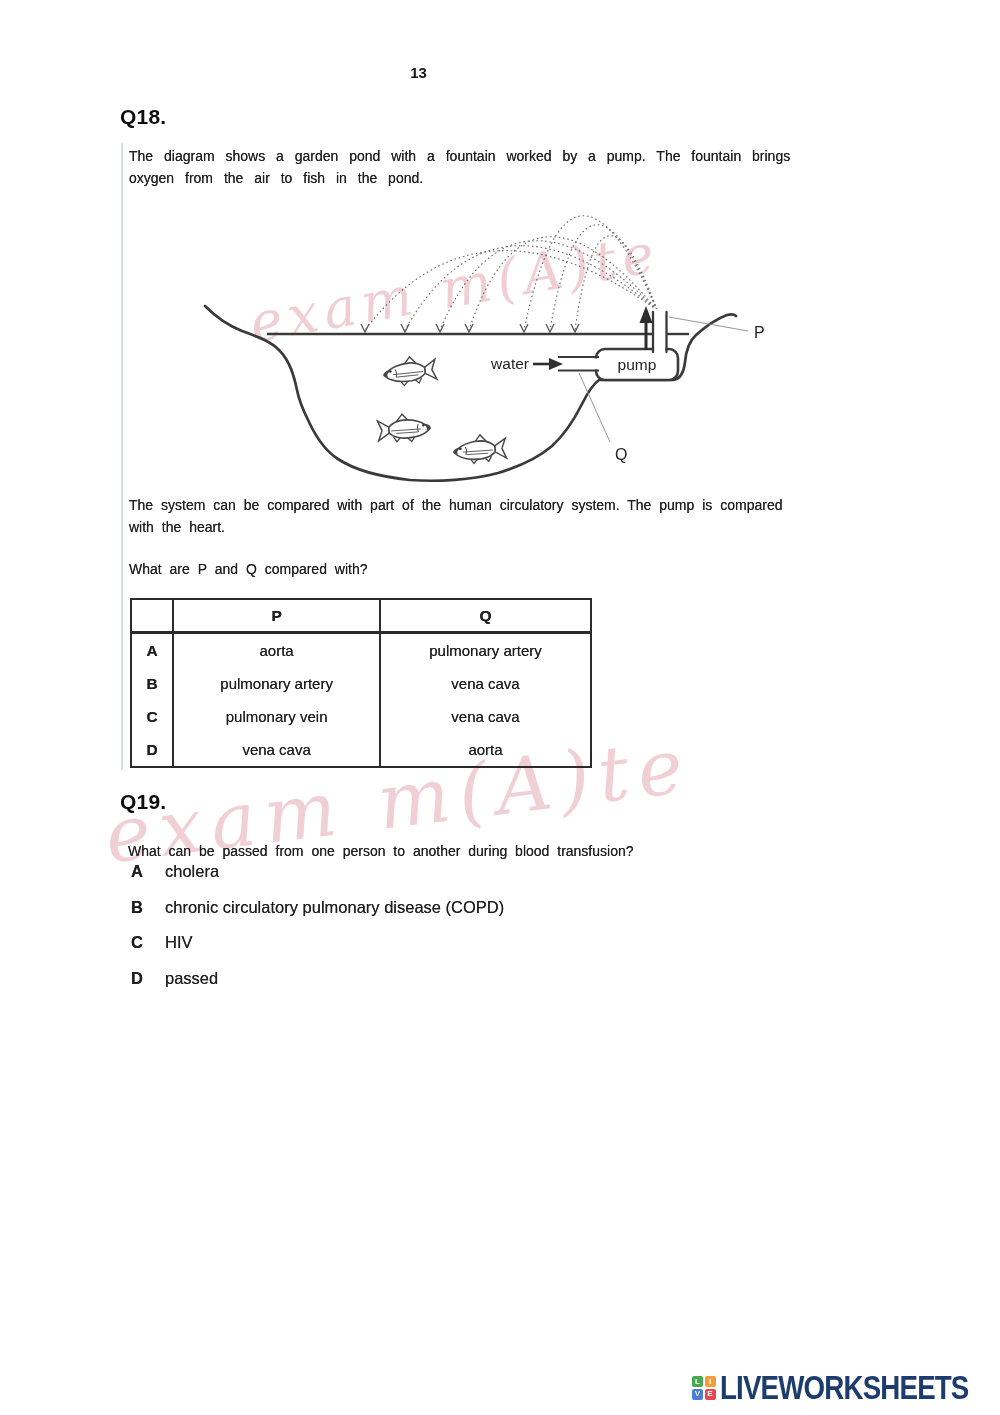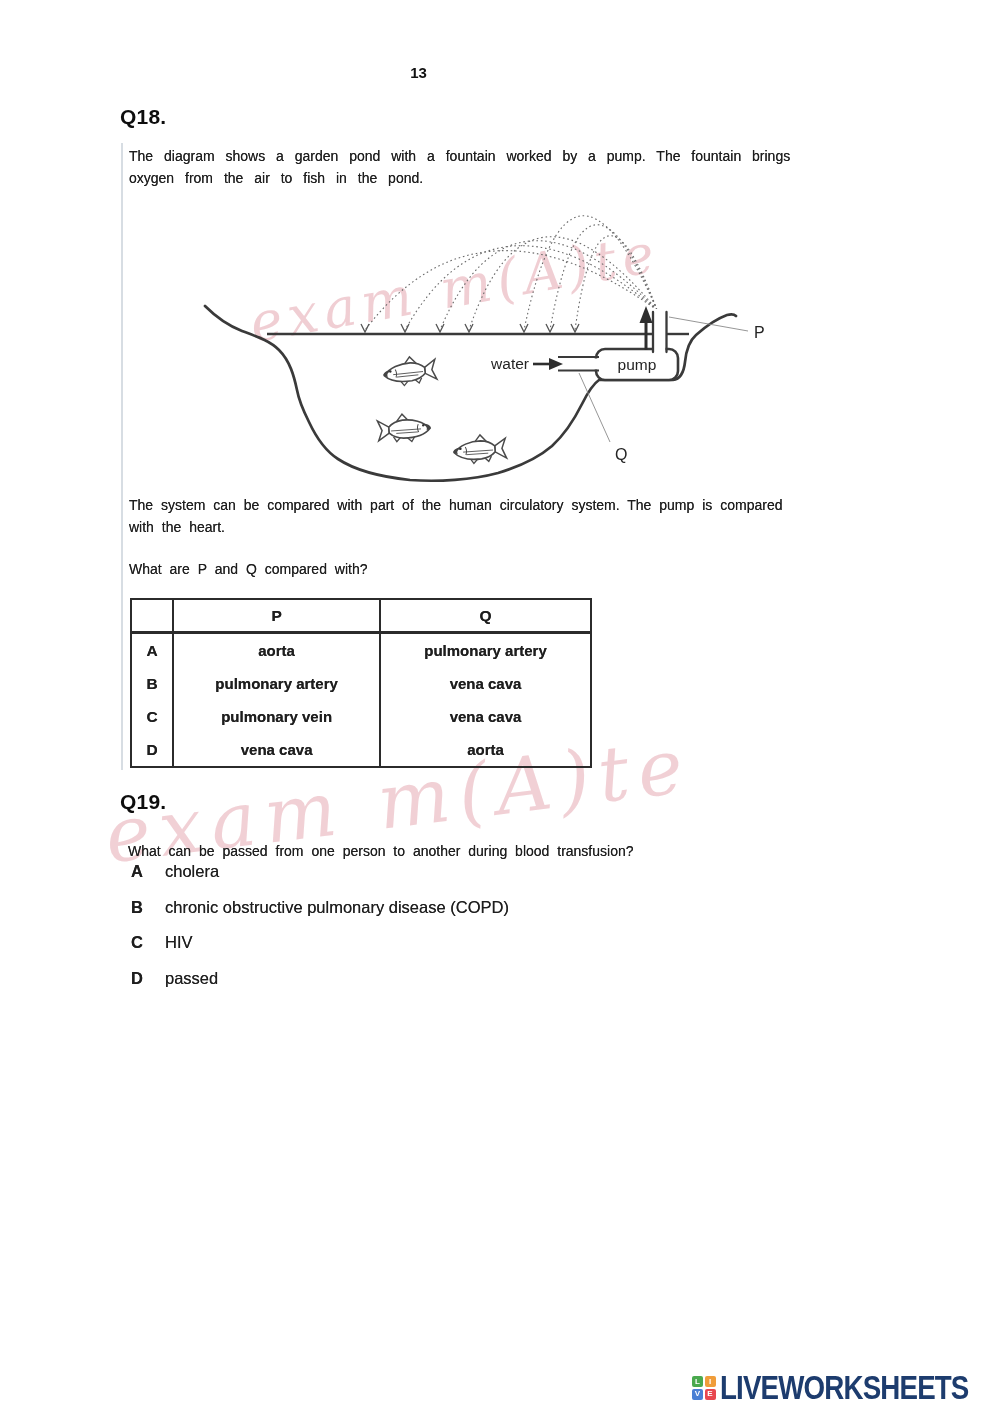--- a/index.html
+++ b/index.html
@@ -18,21 +18,21 @@
   #q18-body1{left:6px;top:351px;word-spacing:4px;}
   #q18-question{left:6px;top:415px;word-spacing:4px;}
   .diagram-wrap{position:absolute;left:19px;top:57px;width:660px;height:290px;}
   svg text{font-family:"Liberation Sans","DejaVu Sans",sans-serif;fill:#242424;}
   
   .answer-table{position:absolute;left:7px;top:455px;border-collapse:collapse;
         table-layout:fixed;width:462px;font-size:15px;color:#1e1e1e;}
   .answer-table,.answer-table th,.answer-table td{border:0;}
   .answer-table{border:2px solid #2b2b2b;}
   .answer-table th,.answer-table td{border-left:2px solid #2b2b2b;text-align:center;
-        padding:0;vertical-align:middle;text-shadow:0 0 0.5px #444;font-weight:bold;}
+        padding:0;vertical-align:middle;text-shadow:0 0 0.5px #444;}
   .answer-table thead tr{border-bottom:3px solid #2b2b2b;}
   .answer-table th{height:31px;font-weight:bold;font-size:15.5px;}
   .answer-table td{height:33px;}
   .answer-table .col-letter{width:42px;}
   .answer-table .col-p{width:206px;}
   .answer-table .col-q{width:210px;}
   .answer-table td.letter{font-weight:bold;font-size:15.5px;}
   
   .q19-block{position:absolute;left:121px;top:820px;width:770px;height:190px;z-index:1;}
   #q19-question{left:7px;top:4px;word-spacing:4px;margin-top:16px;}
@@ -204,21 +204,21 @@
 
   <div class="q19-block">
     <div id="q19-question" class="scan-par">What can be passed from one person to another during blood transfusion?</div>
 
     <div id="opt-a" class="option-row">
       <span class="letter">A</span>
       <span>cholera</span>
     </div>
     <div id="opt-b" class="option-row">
       <span class="letter">B</span>
-      <span>chronic obstructive pulmonary disease (COPD)</span>
+      <span>chronic circulatory pulmonary disease (COPD)</span>
     </div>
     <div id="opt-c" class="option-row">
       <span class="letter">C</span>
       <span>HIV</span>
     </div>
     <div id="opt-d" class="option-row">
       <span class="letter">D</span>
       <span>passed</span>
     </div>
   </div>

